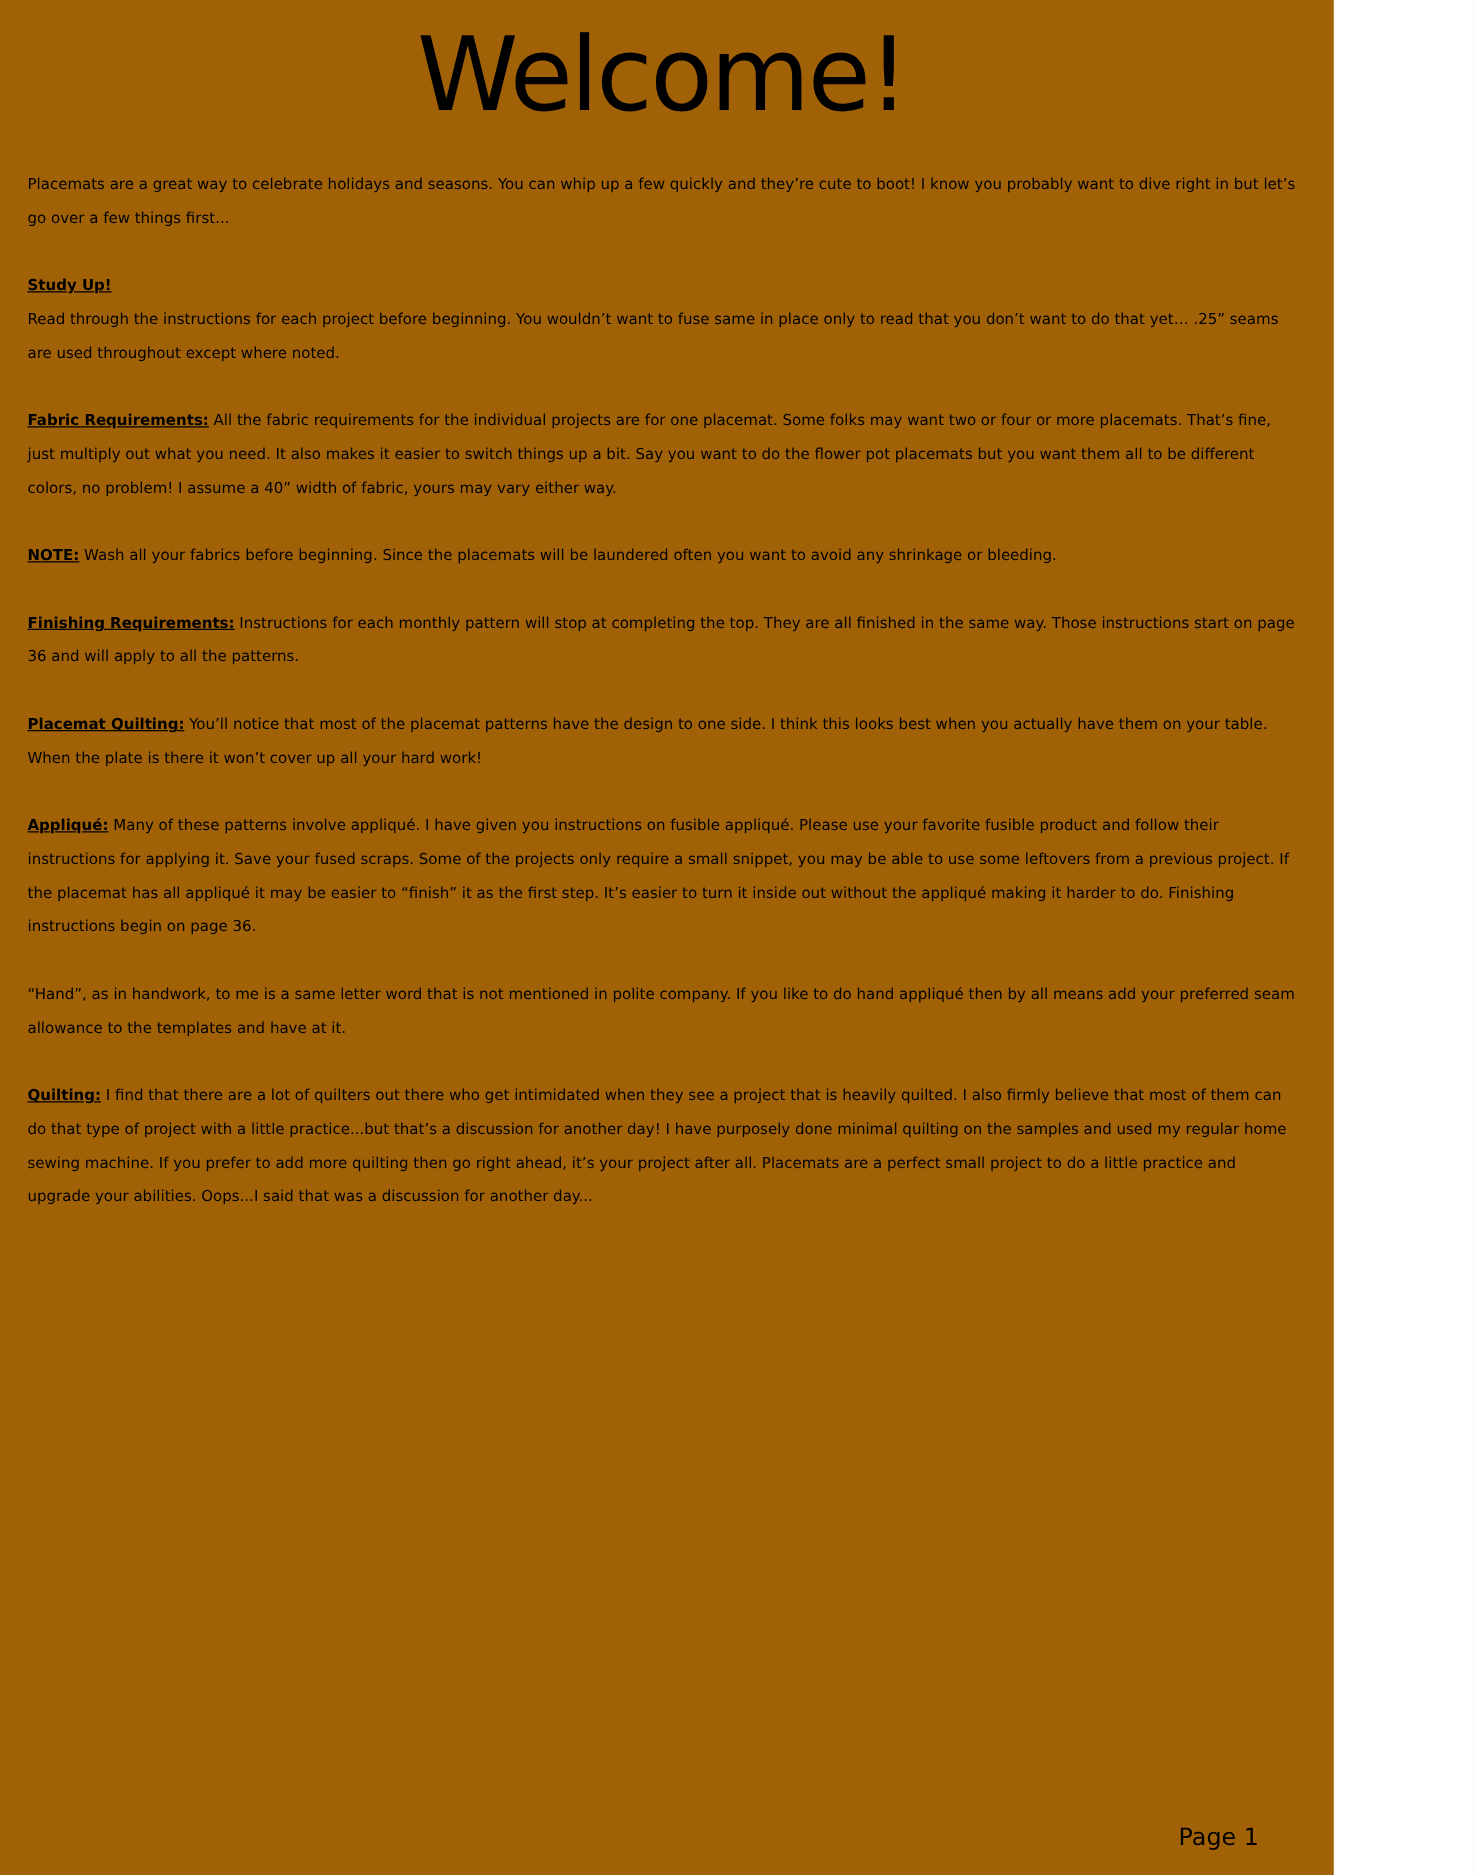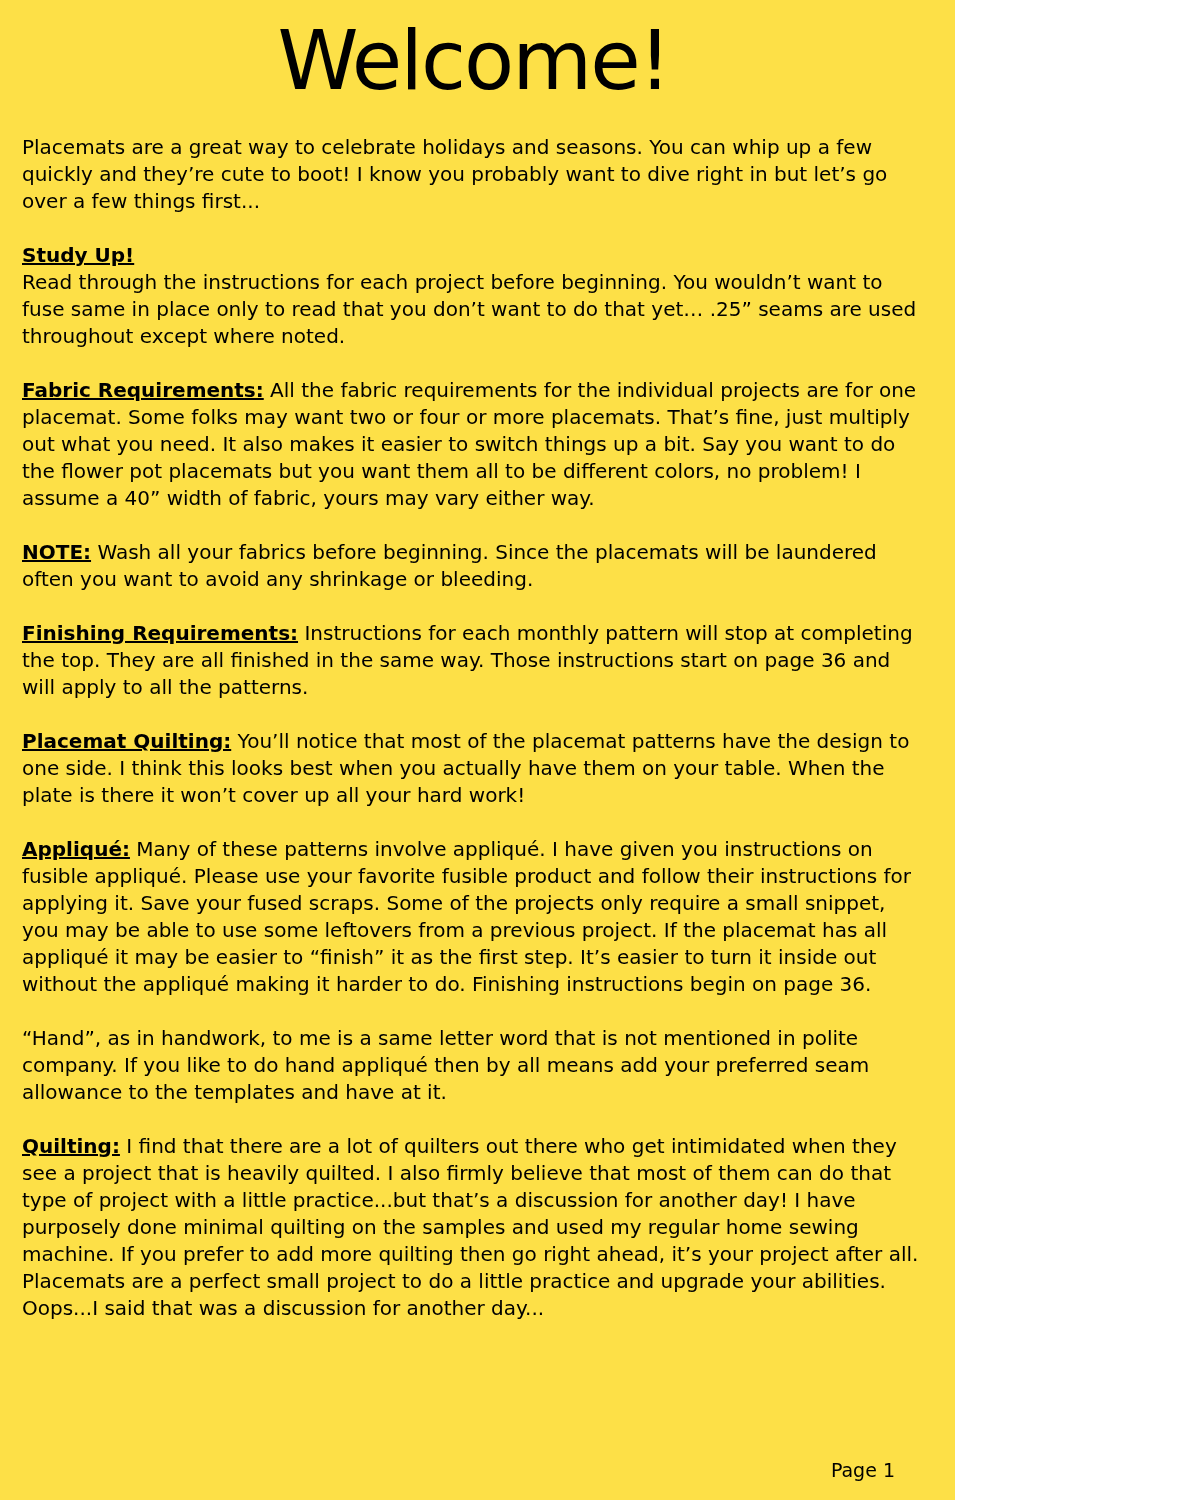--- a/index.html
+++ b/index.html
@@ -2,41 +2,41 @@
 <html><head>
 <meta charset="utf-8">
 <style>
   html, body {
     margin: 0;
     padding: 0;
     background: #ffffff;
   }
   .page {
     position: relative;
-    width: 955px;
+    width: 1067px;
     height: 1500px;
-    background: #fde047;
+    background: #a16207;
     color: #000000;
     font-family: "DejaVu Sans", "Liberation Sans", sans-serif;
     box-sizing: border-box;
     padding: 14px 30px 0 22px;
     overflow: hidden;
   }
   .doc-title {
     margin: 0 0 26px 0;
     text-align: center;
     font-size: 82px;
     font-weight: 400;
     letter-spacing: -2px;
     line-height: 1.15;
     color: #000000;
   }
   .para {
     margin: 0 0 27px 0;
-    font-size: 20px;
+    font-size: 12px;
     line-height: 27px;
     color: #000000;
   }
   .para strong {
     font-weight: 700;
     text-decoration: underline;
   }
   .page-footer {
     position: absolute;
     left: 0;

